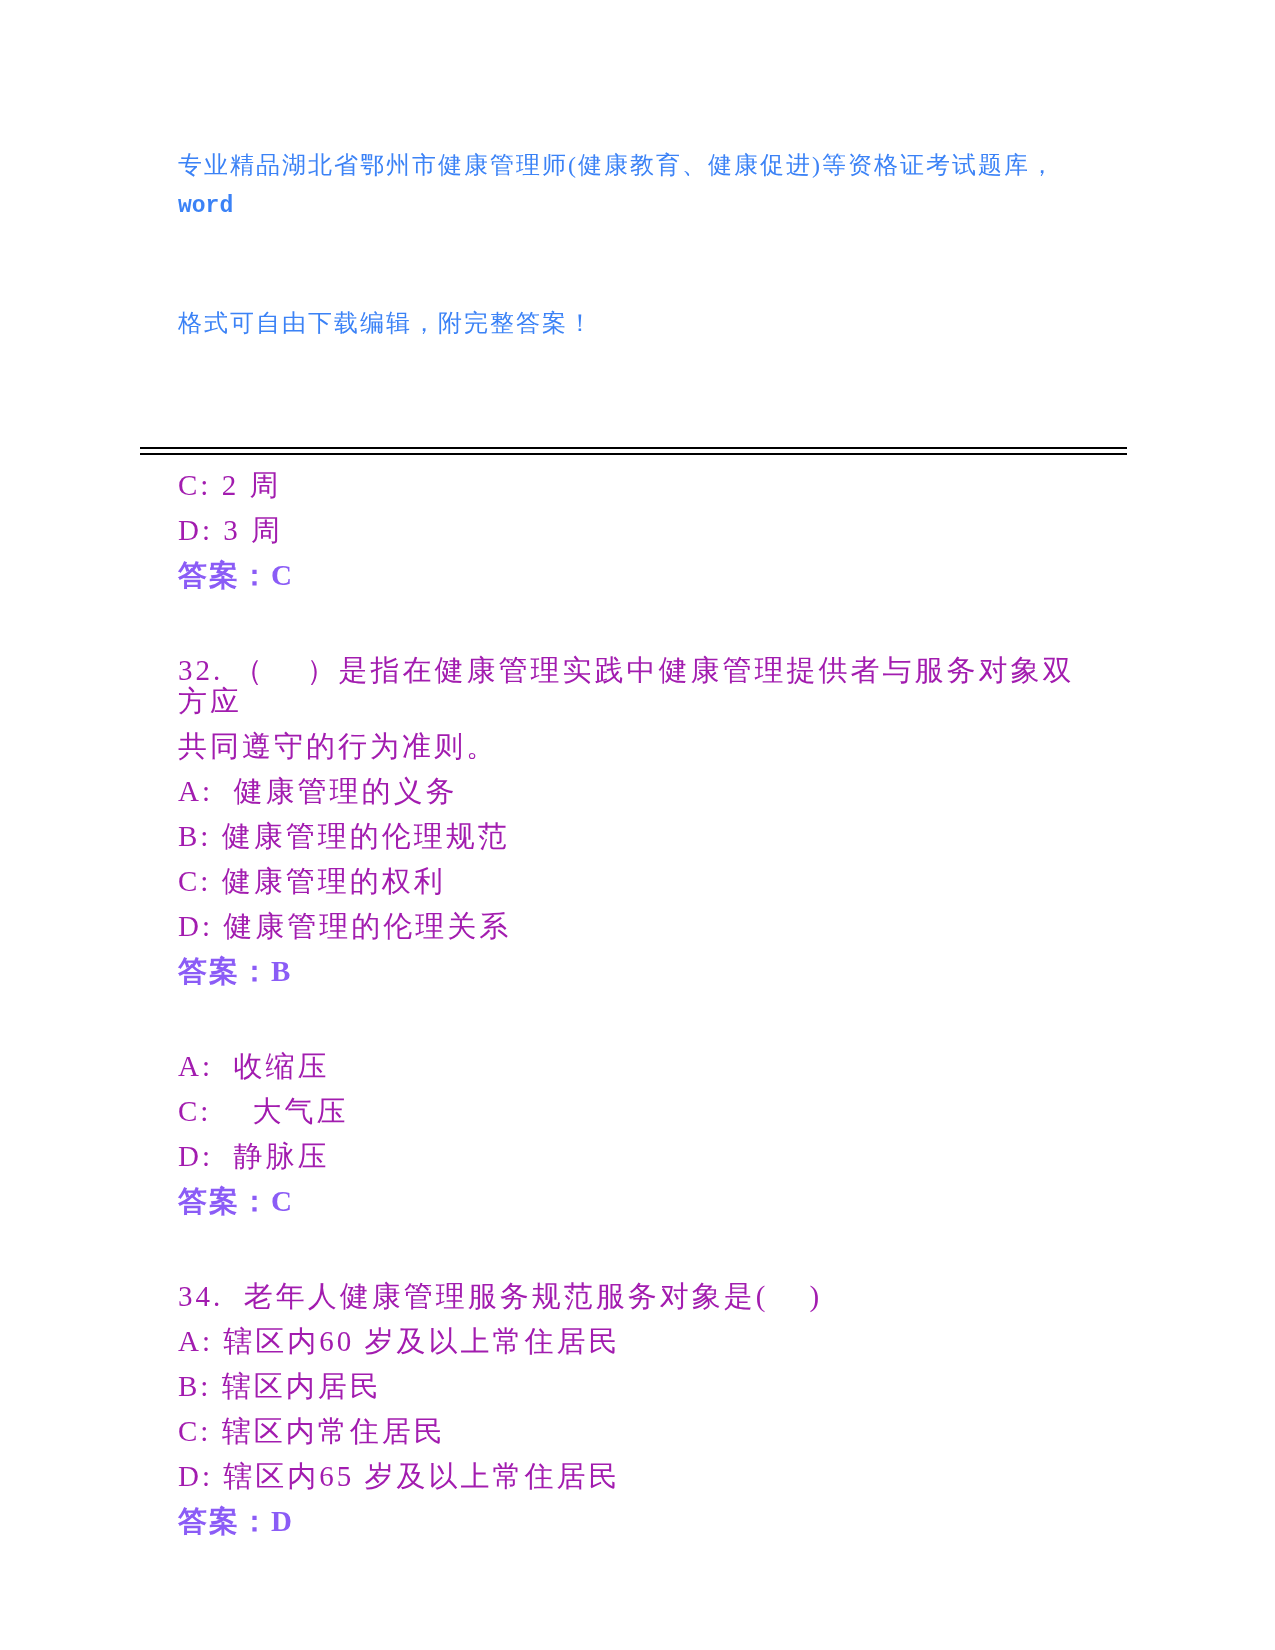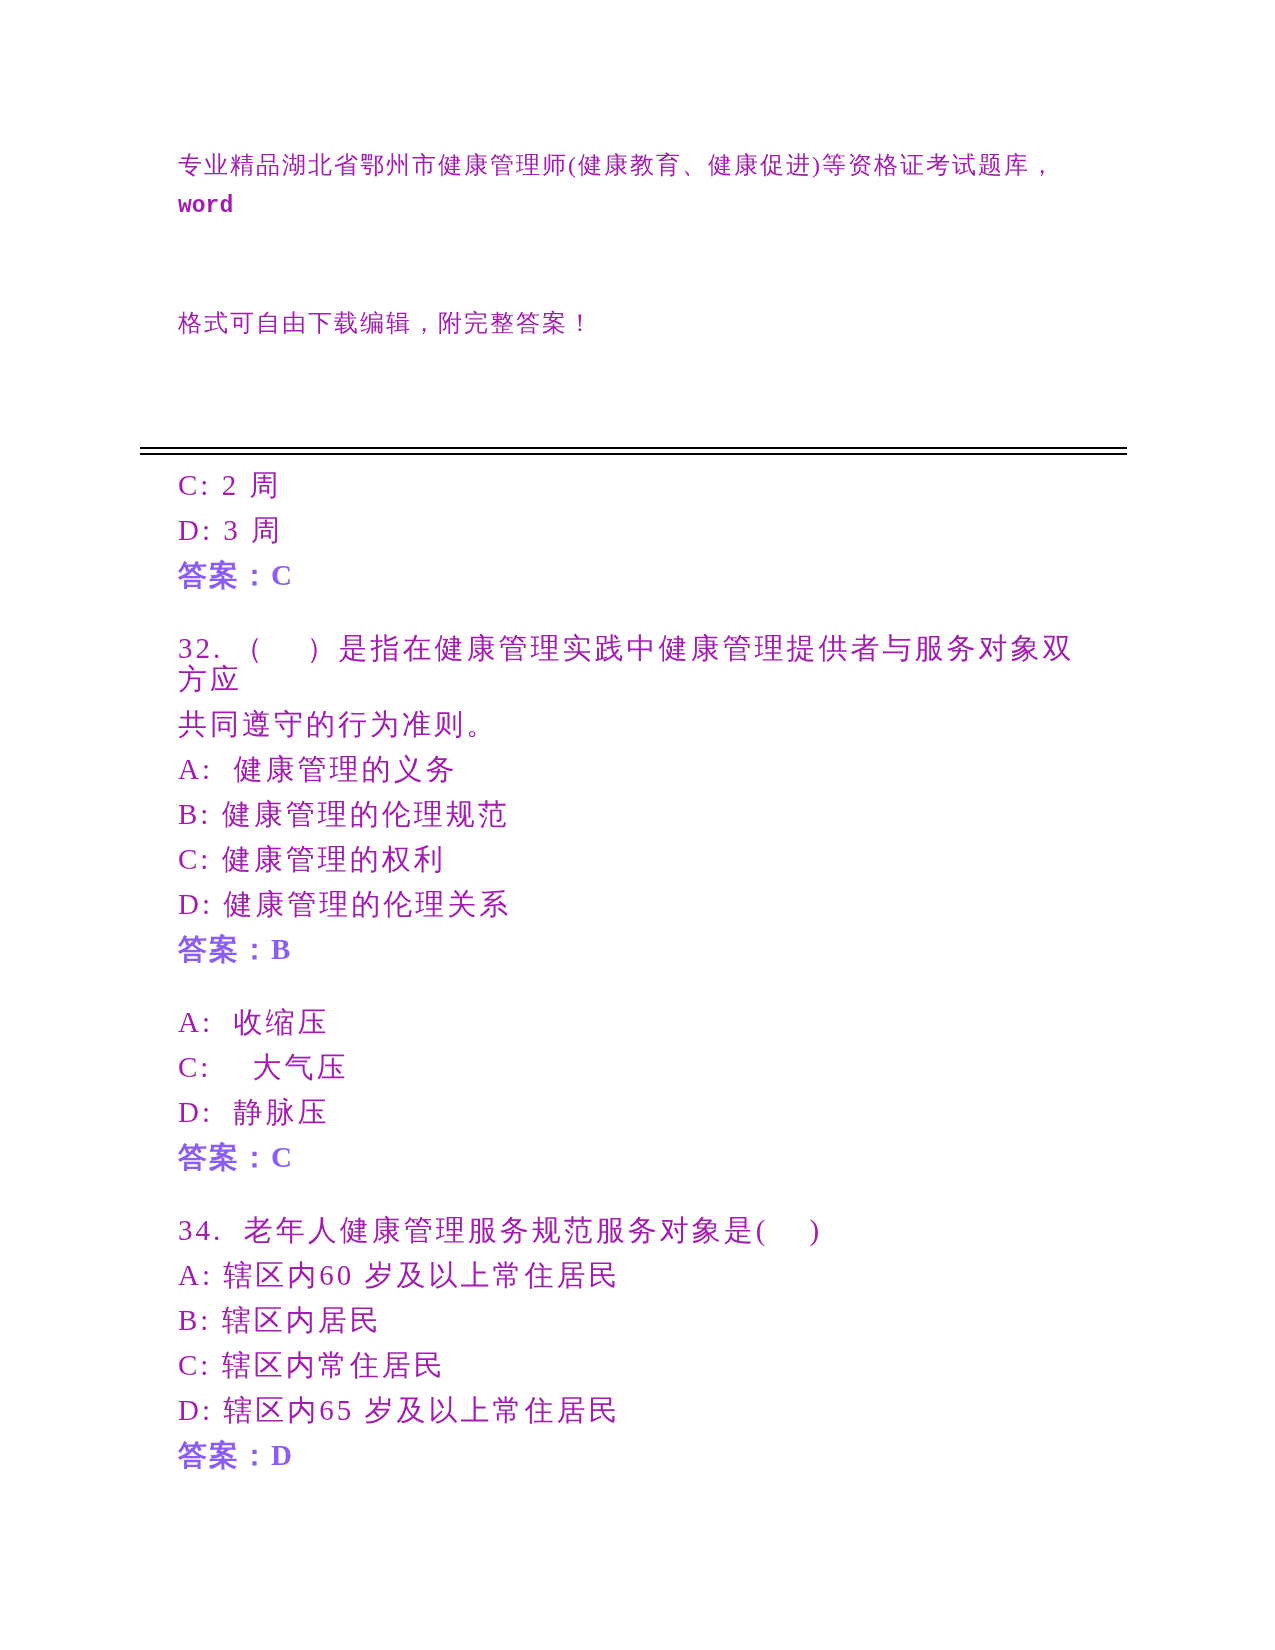--- a/index.html
+++ b/index.html
@@ -20,21 +20,21 @@
     top: 0; left: 0;
     width: 1275px;
     height: 1650px;
     padding: 68px 170px 0 178px;
     box-sizing: border-box;
   }
   .doc-header {
     font-size: 24px;
     line-height: 39px;
     letter-spacing: 2px;
-    color: #a21caf;
+    color: #3b82f6;
     white-space: pre-wrap;
   }
   .doc-header .en {
     font-family: "Liberation Mono", "DejaVu Sans Mono", monospace;
     font-weight: 700;
     letter-spacing: 0;
     font-size: 23px;
   }
   .separator {
     height: 4px;
@@ -53,21 +53,21 @@
     letter-spacing: 3px;
     white-space: pre-wrap;
     color: #a21caf;
   }
   .answer {
     font-weight: 700;
     color: #8b5cf6;
     letter-spacing: 2px;
   }
   .question-block {
-    margin-top: 28px;
+    margin-top: 50px;
   }
 </style>
 </head>
 <body>
 
 <div class="page">
 
   <div class="doc-header">
     <div><span>专业精品湖北省鄂州市健康管理师(健康教育、健康促进)等资格证考试题库，</span><span class="en">word</span></div>
     <div>格式可自由下载编辑，附完整答案！</div>

